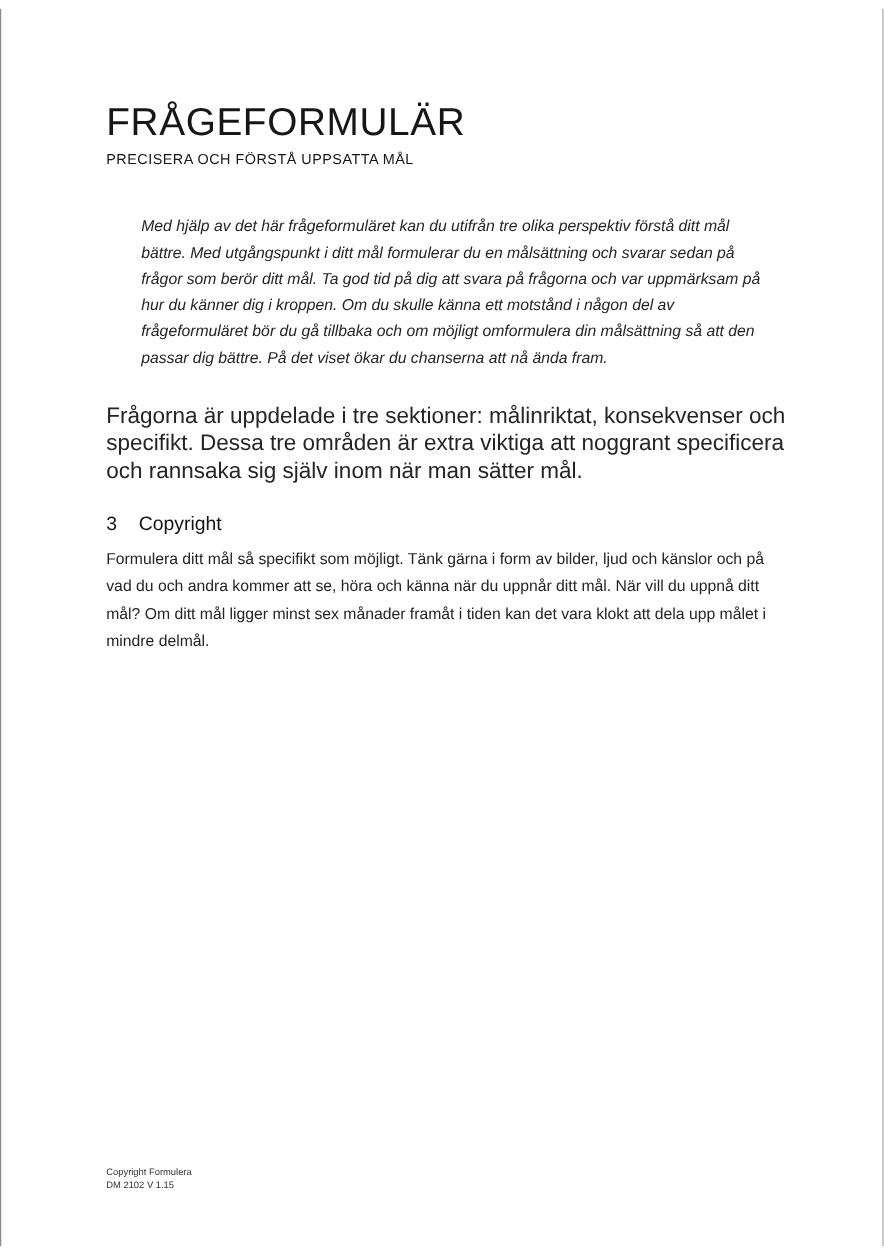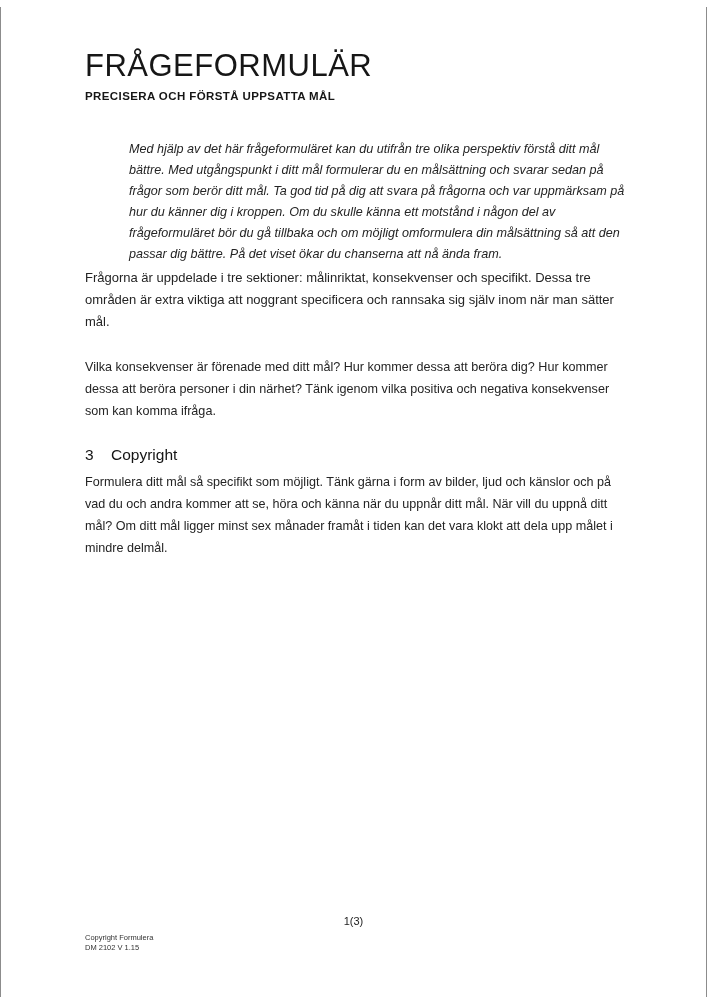--- a/index.html
+++ b/index.html
@@ -21,50 +21,50 @@
     position: absolute;
     top: 7px;
     bottom: 3px;
     width: 1px;
     background: rgba(0,0,0,0.45);
   }
   .page-edge.left  { left: 0; }
   .page-edge.right { right: 0; }
 
   .content {
-    padding: 50px 77px 0 85px;
+    padding: 82px 77px 0 85px;
     width: 618px;
   }
   .doc-title {
     font-size: 31px;
     font-weight: 400;
     letter-spacing: 0.5px;
     color: #161616;
     line-height: 1.05;
   }
   .doc-subtitle {
     margin-top: 7px;
     font-size: 11.5px;
-    font-weight: 700;
+    font-weight: 400;
     letter-spacing: 0.4px;
     color: #161616;
   }
   .intro-italic {
     margin-top: 37px;
-    margin-left: 44px;
+    margin-left: 28px;
     width: 497px;
     font-style: italic;
     font-size: 12.6px;
     line-height: 21px;
     color: #242424;
   }
   .intro-paragraph {
-    margin-top: 2px;
+    margin-top: 24px;
     width: 546px;
-    font-size: 13px;
+    font-size: 18px;
     line-height: 22px;
   }
   .section { margin-top: 23px; }
   .section-heading {
     margin-top: 24px;
     font-size: 15.5px;
     font-weight: 400;
     color: #141414;
     line-height: 1.2;
   }
@@ -106,28 +106,26 @@
   <div class="content">
     <h1 class="doc-title">FRÅGEFORMULÄR</h1>
     <div class="doc-subtitle">PRECISERA OCH FÖRSTÅ UPPSATTA MÅL</div>
 
     <p class="intro-italic">Med hjälp av det här frågeformuläret kan du utifrån tre olika perspektiv förstå ditt mål bättre. Med utgångspunkt i ditt mål formulerar du en målsättning och svarar sedan på frågor som berör ditt mål. Ta god tid på dig att svara på frågorna och var uppmärksam på hur du känner dig i kroppen. Om du skulle känna ett motstånd i någon del av frågeformuläret bör du gå tillbaka och om möjligt omformulera din målsättning så att den passar dig bättre. På det viset ökar du chanserna att nå ända fram.</p>
 
     <p class="intro-paragraph">Frågorna är uppdelade i tre sektioner: målinriktat, konsekvenser och specifikt. Dessa tre områden är extra viktiga att noggrant specificera och rannsaka sig själv inom när man sätter mål.</p>
 
 
     <div class="section">
-      <p class="section-body">Vilka konsekvenser är förenade med ditt mål? Hur kommer dessa att beröra dig? Hur kommer dessa att beröra personer i din närhet? Tänk igenom vilka positiva och negativa konsekvenser som kan komma ifråga.</p>
     </div>
 
     <div class="section">
       <h2 class="section-heading"><span class="section-number">3</span><span>Copyright</span></h2>
       <p class="section-body">Formulera ditt mål så specifikt som möjligt. Tänk gärna i form av bilder, ljud och känslor och på vad du och andra kommer att se, höra och känna när du uppnår ditt mål. När vill du uppnå ditt mål? Om ditt mål ligger minst sex månader framåt i tiden kan det vara klokt att dela upp målet i mindre delmål.</p>
     </div>
   </div>
 
-  <div class="page-number">1(3)</div>
 
   <div class="footer">
     <div>Copyright Formulera</div>
     <div>DM 2102 V 1.15</div>
   </div>
 </div>
 
 </body></html>

